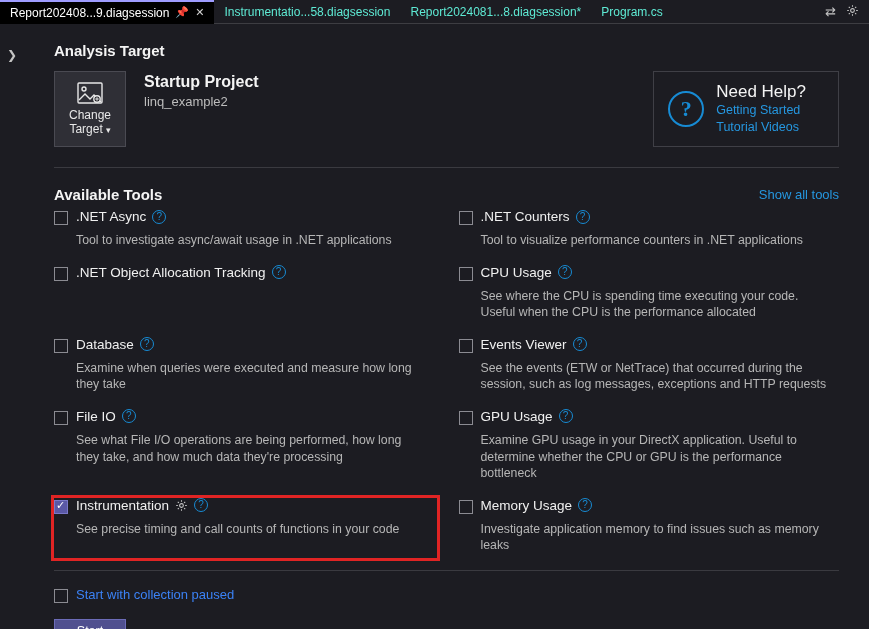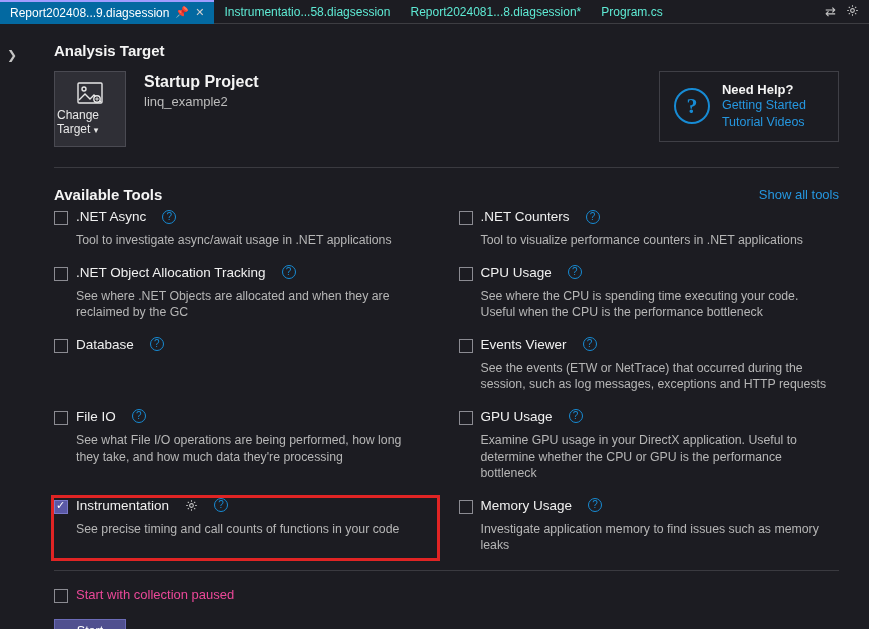--- a/index.html
+++ b/index.html
@@ -24,21 +24,21 @@
     display: flex;
     align-items: center;
     padding: 0 10px;
     height: 24px;
     color: #5eead4;
     font-size: 12px;
     gap: 6px;
     cursor: pointer;
   }
   .tab.active {
-    background: #0369a1;
+    background: #000000;
     color: #fff;
     border-top: 2px solid #9e9cff;
     padding-top: 0;
     text-align: right;
   }
   .tab .pin, .tab .close { font-size: 11px; color: #d0d0d0; }
   .tab-spacer { flex: 1; }
   .tab-icons { display: flex; gap: 10px; padding-right: 10px; color: #c5c5c5; }
   .tab-icons span { cursor: pointer; }
 
@@ -105,21 +105,21 @@
     align-items: center;
     gap: 12px;
     padding: 10px 32px 10px 14px;
   }
   .help-icon {
     width: 36px; height: 36px; border-radius: 50%;
     border: 2px solid #178bd4; display: flex; align-items: center; justify-content: center;
     color: #178bd4; font-size: 22px; font-weight: 700;
     font-family: Georgia, serif;
   }
-  .help-title { font-size: 13px; font-weight: 700; color: #f4f4f4; }
+  .help-title { font-size: 17px; font-weight: 400; color: #f4f4f4; }
   .help-links a { display: block; color: #2597e0; text-decoration: none; font-size: 12.5px; line-height: 1.35; cursor: pointer; }
 
   
   .tools-header { display: flex; align-items: center; margin-bottom: 6px; }
   .tools-header .spacer { flex: 1; }
   .show-all { color: #2597e0; font-size: 13px; cursor: pointer; }
 
   .tools-grid {
     display: grid;
     grid-template-columns: 1fr 1fr;
@@ -150,42 +150,42 @@
     position: relative;
   }
   .cb:checked { background: #5a58a6; border-color: #7a78c8; }
   .cb:checked::after {
     content: "✓";
     position: absolute;
     top: -2px; left: 1px;
     color: #fff; font-size: 11px;
   }
   .tool-body { flex: 1; }
-  .tool-name-row { display: flex; align-items: center; gap: 16px; }
+  .tool-name-row { display: flex; align-items: center; gap: 6px; }
   .tool-name { font-size: 13.5px; color: #f0f0f0; }
   .info-icon {
     width: 14px; height: 14px; border: 1.4px solid #178bd4; border-radius: 50%;
     display: inline-flex; align-items: center; justify-content: center;
     color: #178bd4; font-size: 10px; line-height: 1;
     flex-shrink: 0;
     cursor: pointer;
   }
   .gear-icon { color: #c5c5c5; display: inline-flex; cursor: pointer; }
   .tool-desc {
     color: #b6b6b6;
     font-size: 12.3px;
     line-height: 1.35;
     margin-top: 8px;
     max-width: 350px;
   }
 
   
   .bottom { padding-top: 16px; }
   .start-row { display: flex; align-items: center; gap: 8px; margin-bottom: 16px; }
-  .start-label { font-size: 13px; color: #ec4899; }
+  .start-label { font-size: 13px; color: #3b82f6; }
   .start-btn {
     width: 72px;
     height: 24px;
     background: #50508f;
     border: 1px solid #6c6cb8;
     color: #fff;
     font-size: 12.5px;
     cursor: pointer;
   }
 </style>
@@ -230,21 +230,21 @@
 
     <div class="target-row">
       <div class="change-target-btn">
         <svg width="26" height="22" viewBox="0 0 26 22" fill="none" stroke="#e8e8e8" stroke-width="1.4">
           <rect x="1" y="1" width="24" height="20" rx="1"></rect>
           <circle cx="7" cy="7" r="2"></circle>
           <path d="M2 18l6-6 5 5 4-4 7 7"></path>
           <circle cx="20" cy="17" r="3.2" fill="#1c1c22"></circle>
           <path d="M20 15.2v3.6M18.2 17h3.6" stroke-width="1"></path>
         </svg>
-        <div style="line-height:1.15">
+        <div style="text-align:center;line-height:1.15">
           <span>Change Target</span>
           <span class="caret-down"> ▾</span>
         </div>
       </div>
 
       <div class="target-text">
         <div class="target-title">Startup Project</div>
         <div class="target-sub">linq_example2</div>
       </div>
 
@@ -292,42 +292,42 @@
         </div>
       </div>
 
       <div class="tool">
         <input type="checkbox" class="cb" style="">
         <div class="tool-body">
           <div class="tool-name-row">
             <span class="tool-name">.NET Object Allocation Tracking</span>
             <span class="info-icon">?</span>
           </div>
-          <div class="tool-desc">See where .NET Objects are allocated and when they are reclaimed by the GC</div>
         </div>
       </div>
 
       <div class="tool">
         <input type="checkbox" class="cb" style="">
         <div class="tool-body">
           <div class="tool-name-row">
             <span class="tool-name">CPU Usage</span>
             <span class="info-icon">?</span>
           </div>
-          <div class="tool-desc">See where the CPU is spending time executing your code. Useful when the CPU is the performance bottleneck</div>
+          <div class="tool-desc">See where the CPU is spending time executing your code. Useful when the CPU is the performance allocated</div>
         </div>
       </div>
 
       <div class="tool">
         <input type="checkbox" class="cb" style="">
         <div class="tool-body">
           <div class="tool-name-row">
             <span class="tool-name">Database</span>
             <span class="info-icon">?</span>
           </div>
+          <div class="tool-desc">Examine when queries were executed and measure how long they take</div>
         </div>
       </div>
 
       <div class="tool">
         <input type="checkbox" class="cb" style="">
         <div class="tool-body">
           <div class="tool-name-row">
             <span class="tool-name">Events Viewer</span>
             <span class="info-icon">?</span>
           </div>

